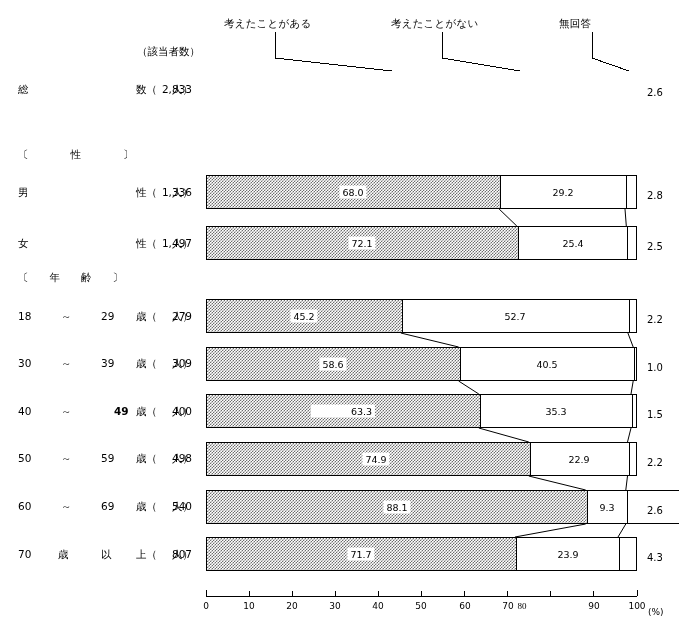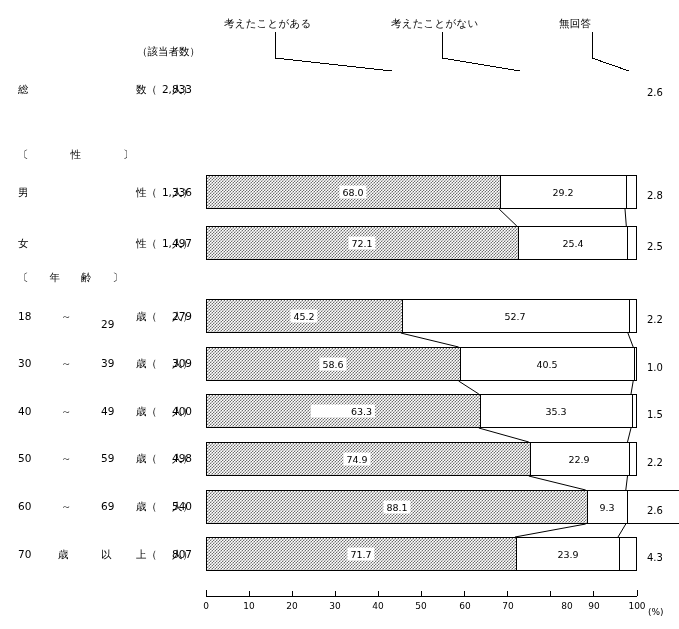--- a/index.html
+++ b/index.html
@@ -143,39 +143,39 @@
     <div class="lbl-cell" style="left:63px;top:237px;"></div>
     <div class="lbl-cell" style="left:105px;top:237px;"></div>
     <div class="lbl-cell" style="left:136px;top:237px;">性（</div>
     <div class="lbl-cell lbl-right" style="left:142px;top:237px;width:50px;">1,497</div>
     <div class="lbl-cell" style="left:172px;top:237px;">人）</div>
   </div>
 
   <div>
     <div class="lbl-cell" style="left:18px;top:310px;">18</div>
     <div class="lbl-cell" style="left:61px;top:310px;">～</div>
-    <div class="lbl-cell" style="left:101px;top:318px;text-align:center;">29</div>
+    <div class="lbl-cell" style="left:101px;top:310px;text-align:center;">29</div>
     <div class="lbl-cell" style="left:136px;top:310px;">歳（</div>
     <div class="lbl-cell lbl-right" style="left:142px;top:310px;width:50px;">279</div>
     <div class="lbl-cell" style="left:172px;top:310px;">人）</div>
   </div>
 
   <div>
     <div class="lbl-cell" style="left:18px;top:357px;">30</div>
     <div class="lbl-cell" style="left:61px;top:357px;">～</div>
     <div class="lbl-cell" style="left:101px;top:357px;">39</div>
     <div class="lbl-cell" style="left:136px;top:357px;">歳（</div>
     <div class="lbl-cell lbl-right" style="left:142px;top:357px;width:50px;">309</div>
     <div class="lbl-cell" style="left:172px;top:357px;">人）</div>
   </div>
 
   <div>
     <div class="lbl-cell" style="left:18px;top:405px;">40</div>
     <div class="lbl-cell" style="left:61px;top:405px;">～</div>
-    <div class="lbl-cell" style="left:101px;top:405px;">49</div>
+    <div class="lbl-cell" style="left:114px;top:405px;font-weight:bold;">49</div>
     <div class="lbl-cell" style="left:136px;top:405px;">歳（</div>
     <div class="lbl-cell lbl-right" style="left:142px;top:405px;width:50px;">400</div>
     <div class="lbl-cell" style="left:172px;top:405px;">人）</div>
   </div>
 
   <div>
     <div class="lbl-cell" style="left:18px;top:452px;">50</div>
     <div class="lbl-cell" style="left:61px;top:452px;">～</div>
     <div class="lbl-cell" style="left:101px;top:452px;">59</div>
     <div class="lbl-cell" style="left:136px;top:452px;">歳（</div>
@@ -257,21 +257,21 @@
     <div class="val-plain" style="left:349px;">35.3</div>
   </div>
   <div class="abs outside-value" style="left:647px;top:409px;">1.5</div>
 
   <div class="bar" style="left:206px;top:442px;width:431px;">
     <div class="seg seg-a" style="left:0px;width:322.8px;"></div>
     <div class="seg seg-b" style="left:322.8px;width:98.7px;"></div>
     <div class="seg seg-c" style="left:421.5px;right:0;"></div>
     <div class="seg-divider" style="left:322.8px;"></div>
     <div class="seg-divider" style="left:421.5px;"></div>
-    <div class="val-box" style="left:150px;">74.9</div>
+    <div class="val-box" style="left:169px;">74.9</div>
     <div class="val-plain" style="left:372px;">22.9</div>
   </div>
   <div class="abs outside-value" style="left:647px;top:457px;">2.2</div>
 
   <div class="bar" style="left:206px;top:490px;width:519px;">
     <div class="seg seg-a" style="left:0px;width:379.7px;"></div>
     <div class="seg seg-b" style="left:379.7px;width:40.1px;"></div>
     <div class="seg seg-c" style="left:419.8px;right:0;"></div>
     <div class="seg-divider" style="left:379.7px;"></div>
     <div class="seg-divider" style="left:419.8px;"></div>
@@ -342,18 +342,18 @@
   </svg>
 
   <div class="abs tick-label" style="left:196px;top:601px;width:20px;">0</div>
   <div class="abs tick-label" style="left:239px;top:601px;width:20px;">10</div>
   <div class="abs tick-label" style="left:282px;top:601px;width:20px;">20</div>
   <div class="abs tick-label" style="left:325px;top:601px;width:20px;">30</div>
   <div class="abs tick-label" style="left:368px;top:601px;width:20px;">40</div>
   <div class="abs tick-label" style="left:411px;top:601px;width:20px;">50</div>
   <div class="abs tick-label" style="left:455px;top:601px;width:20px;">60</div>
   <div class="abs tick-label" style="left:498px;top:601px;width:20px;">70</div>
-  <div class="abs tick-label" style="left:557px;top:601px;width:20px;">80</div>
+  <div class="abs tick-label" style="left:512px;top:601px;width:20px;font-family:Liberation Serif, serif;">80</div>
   <div class="abs tick-label" style="left:584px;top:601px;width:20px;">90</div>
   <div class="abs tick-label" style="left:626px;top:601px;width:22px;">100</div>
   <div class="abs pct-unit" style="left:648px;top:607px;">(%)</div>
 
 </div>
 
 </body></html>

